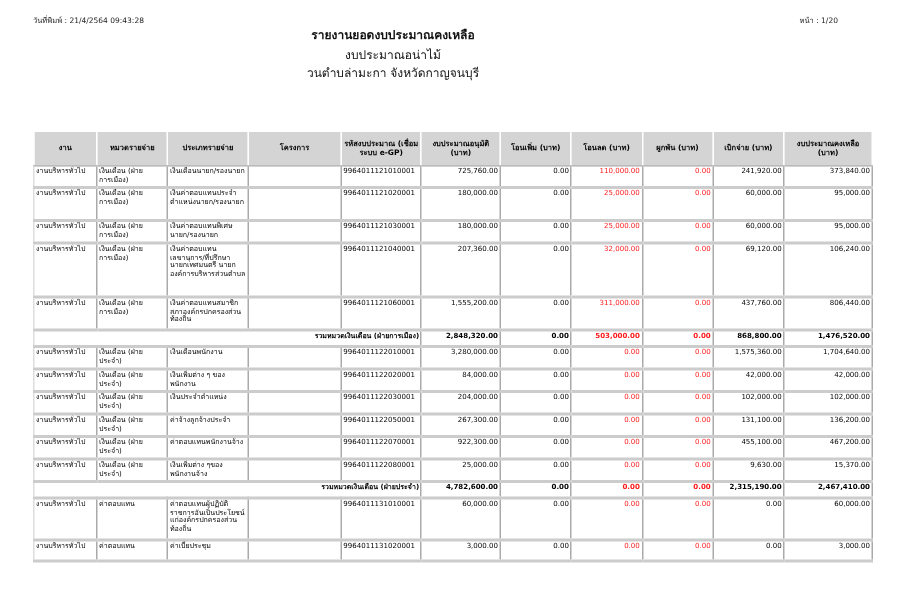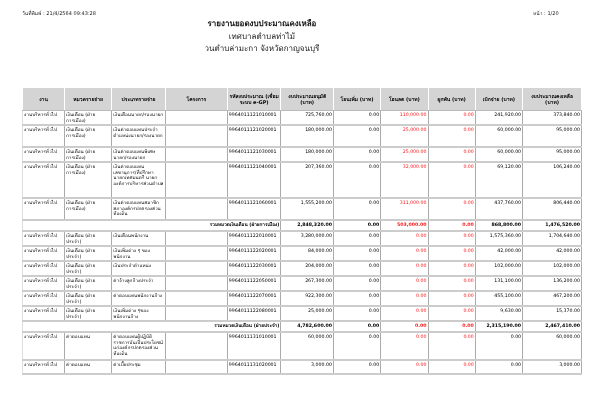--- a/index.html
+++ b/index.html
@@ -19,21 +19,21 @@
     .grid td.first { border-left: 1px solid #ddd; }
   </style>
 </head>
 <body>
 
 <div class="print-date">วันที่พิมพ์ : 21/4/2564  09:43:28</div>
 <div class="page-num">หน้า : 1/20</div>
 
 <div class="titles">
   <div class="t1">รายงานยอดงบประมาณคงเหลือ</div>
-  <div>เทศบาลตำบลท่าไม้</div>
+  <div>งบประมาณอน่าไม้</div>
   <div>วนตำบล่ามะกา  จังหวัดกาญจนบุรี</div>
 </div>
 
 <table class="grid" style="width:560px;">
   <colgroup>
     <col style="width:40px">
       <col style="width:45px">
       <col style="width:51px">
       <col style="width:59px">
     <col style="width:51px">

